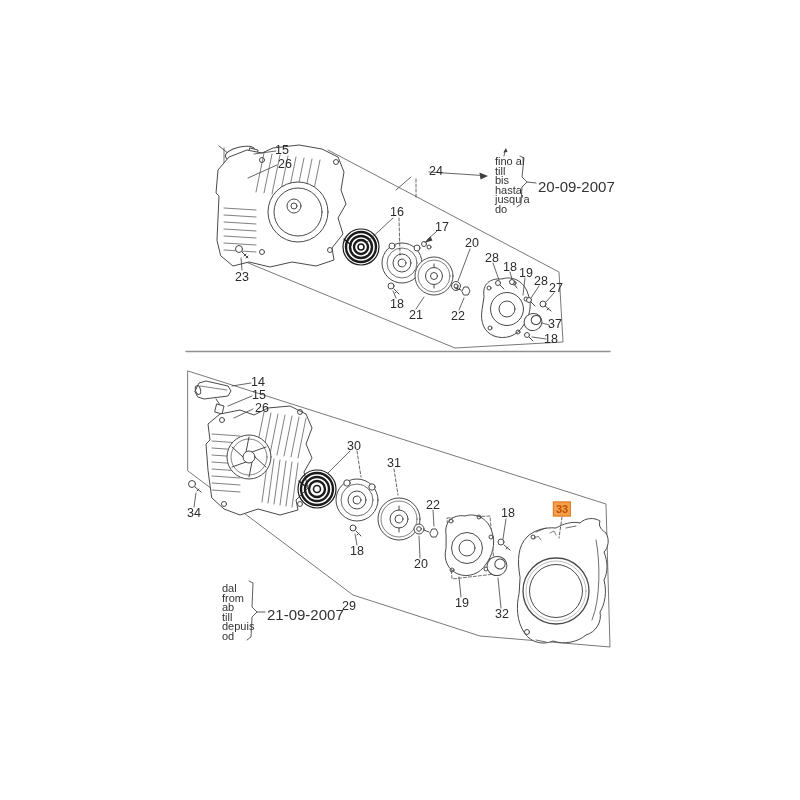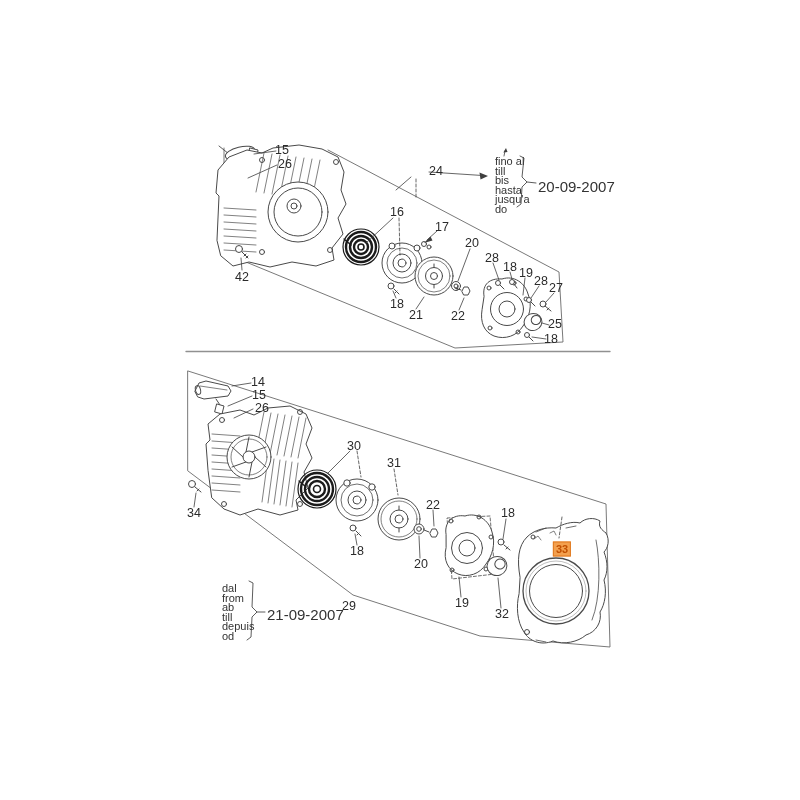--- a/index.html
+++ b/index.html
@@ -5,21 +5,21 @@
   html,body{margin:0;padding:0;background:#ffffff;}
   #stage{position:relative;width:704px;height:800px;background:#ffffff;overflow:hidden;
          font-family:"Liberation Sans",sans-serif;}
   #art{position:absolute;left:0;top:0;}
   .lbl{position:absolute;transform:translate(-50%,-50%);font-size:12.5px;color:#2b2b2b;
        white-space:nowrap;line-height:1;}
   .note{position:absolute;font-size:11px;line-height:9.6px;color:#333;}
   .date{position:absolute;font-size:15px;color:#333;white-space:nowrap;}
   .badge{position:absolute;transform:translate(-50%,-50%);font-size:11px;font-weight:bold;
          padding:1px 2px;border:1px solid var(--hl-border,#e0791f);
-         background:var(--hl-bg,#f3a04e);color:var(--hl-text,#c14f00);line-height:1;margin-top:40px;}
+         background:var(--hl-bg,#f3a04e);color:var(--hl-text,#c14f00);line-height:1;}
 </style>
 </head>
 <body>
 
 <div id="stage">
 
   <svg id="art" width="800" height="800" viewBox="0 0 800 800">
     <g stroke="#4a4a4a" fill="none" stroke-width="1" stroke-linecap="round" stroke-linejoin="round">
 
       <path d="M328,150 L559,272 L563,342 L455,348 L224,253 L224,148" stroke="#6a6a6a" stroke-width="0.9"></path>
@@ -344,34 +344,34 @@
 
       <g stroke-width="0.9">
         <path d="M249,581 L253,583 L252,607 L257,612 L252,617 L251,637 L247,640"></path>
         <line x1="257" y1="612" x2="265" y2="612"></line>
       </g>
     </g>
   </svg>
 
   <div class="lbl" style="left:282px;top:150px">15</div>
   <div class="lbl" style="left:285px;top:164px">26</div>
-  <div class="lbl" style="left:242px;top:277px">42</div>
+  <div class="lbl" style="left:242px;top:277px">23</div>
   <div class="lbl" style="left:397px;top:212px">16</div>
   <div class="lbl" style="left:436px;top:171px">24</div>
   <div class="lbl" style="left:442px;top:227px">17</div>
   <div class="lbl" style="left:472px;top:243px">20</div>
   <div class="lbl" style="left:397px;top:304px">18</div>
   <div class="lbl" style="left:416px;top:315px">21</div>
   <div class="lbl" style="left:458px;top:316px">22</div>
   <div class="lbl" style="left:492px;top:258px">28</div>
   <div class="lbl" style="left:510px;top:267px">18</div>
   <div class="lbl" style="left:526px;top:273px">19</div>
   <div class="lbl" style="left:541px;top:281px">28</div>
   <div class="lbl" style="left:556px;top:288px">27</div>
-  <div class="lbl" style="left:555px;top:324px">25</div>
+  <div class="lbl" style="left:555px;top:324px">37</div>
   <div class="lbl" style="left:551px;top:339px">18</div>
 
   <div class="note" style="left:495px;top:157px">
     <div>fino al</div>
     <div>till</div>
     <div>bis</div>
     <div>hasta</div>
     <div>jusqu'a</div>
     <div>do</div>
   </div>

